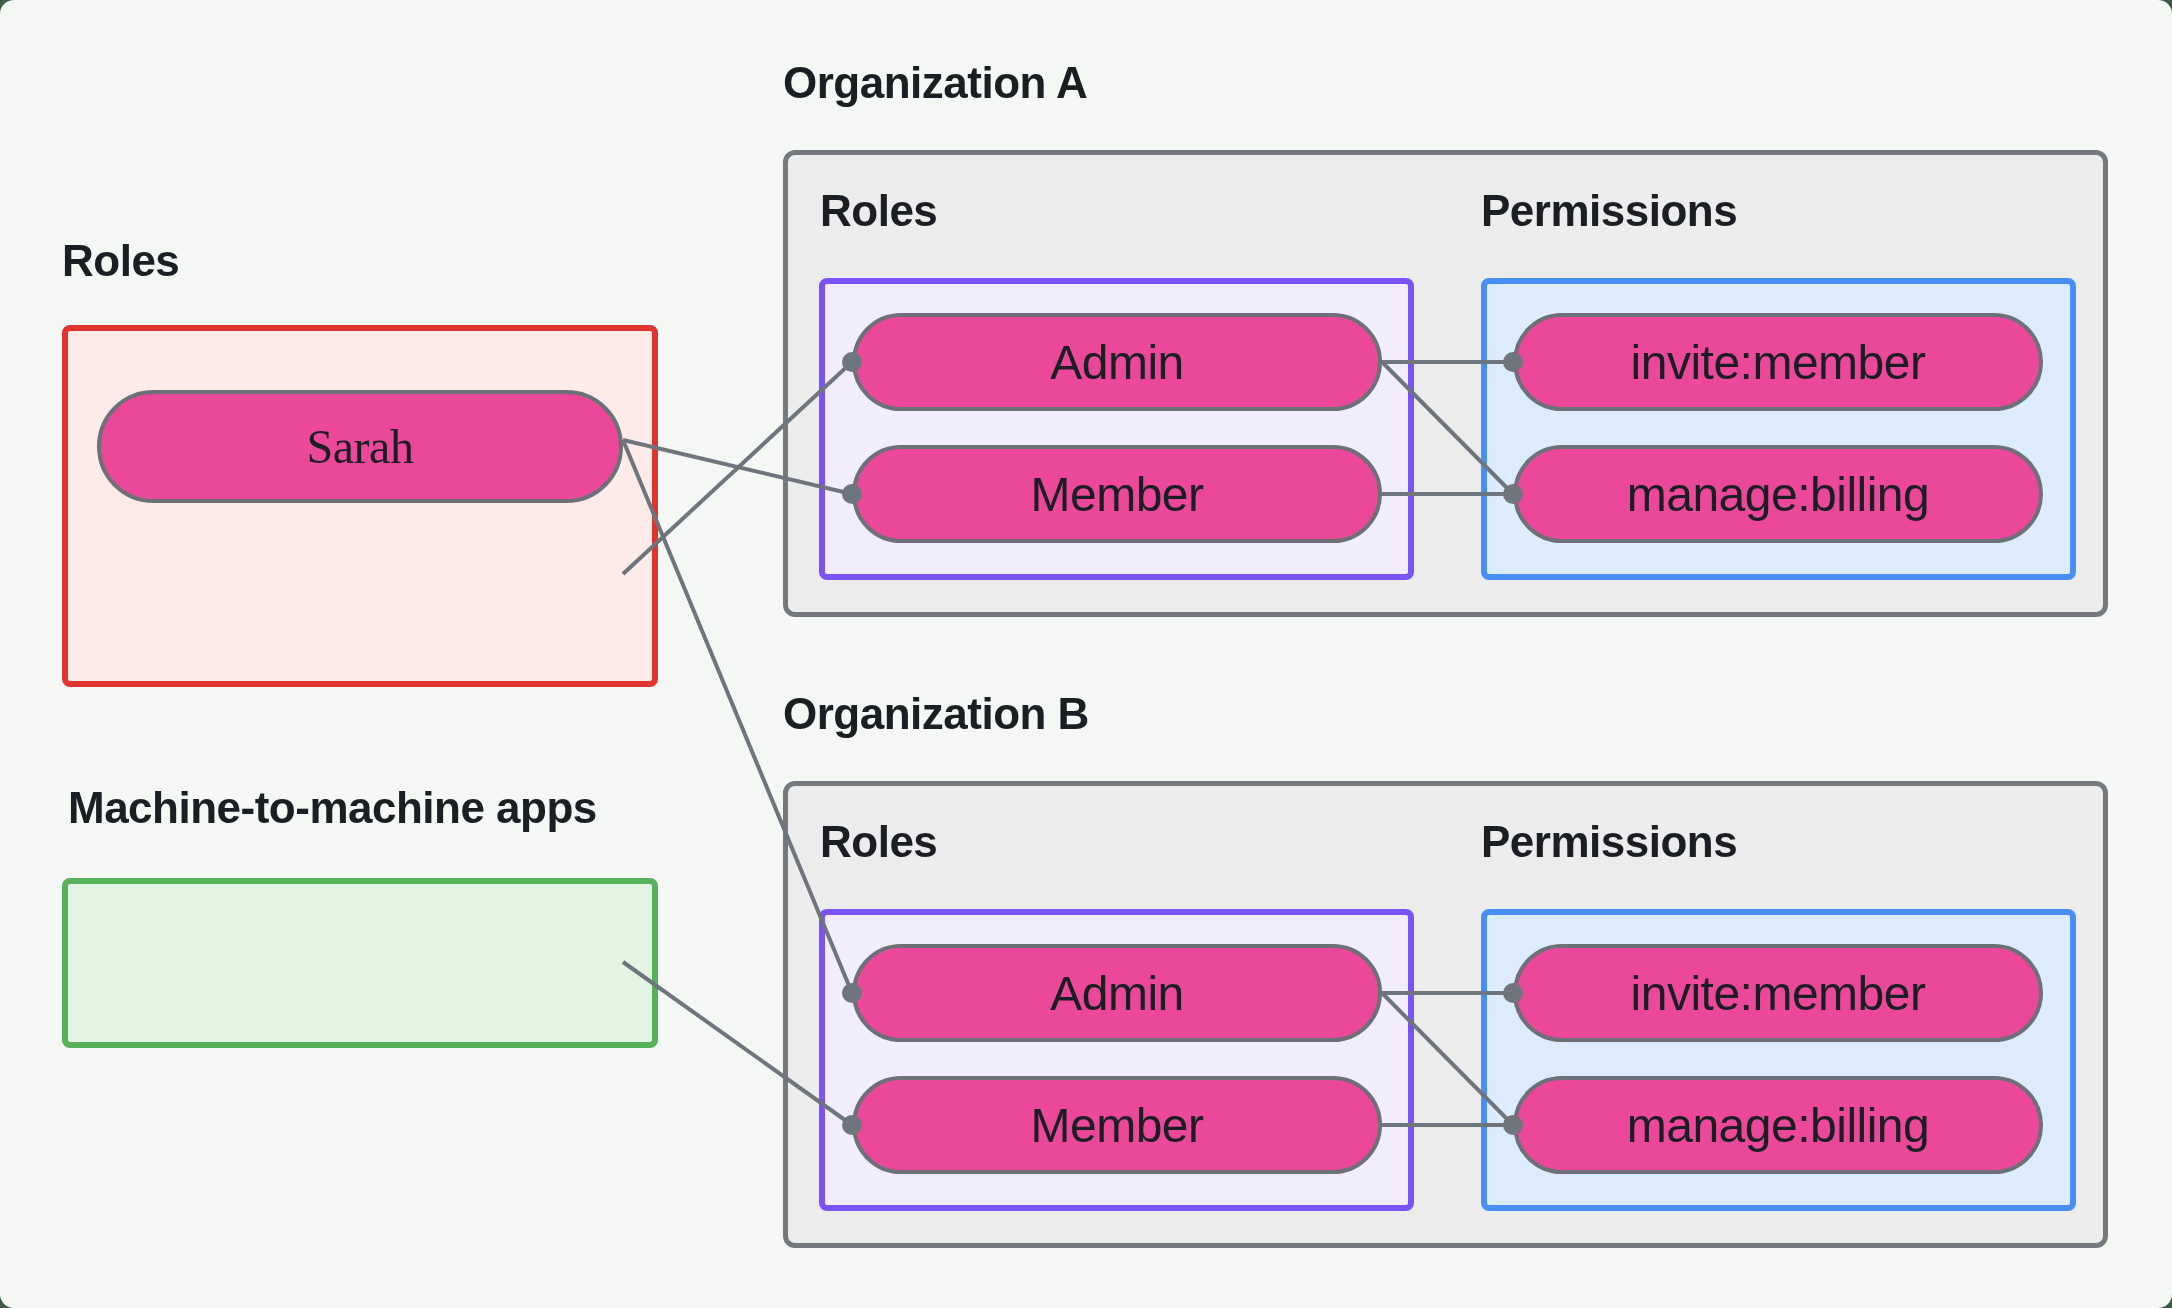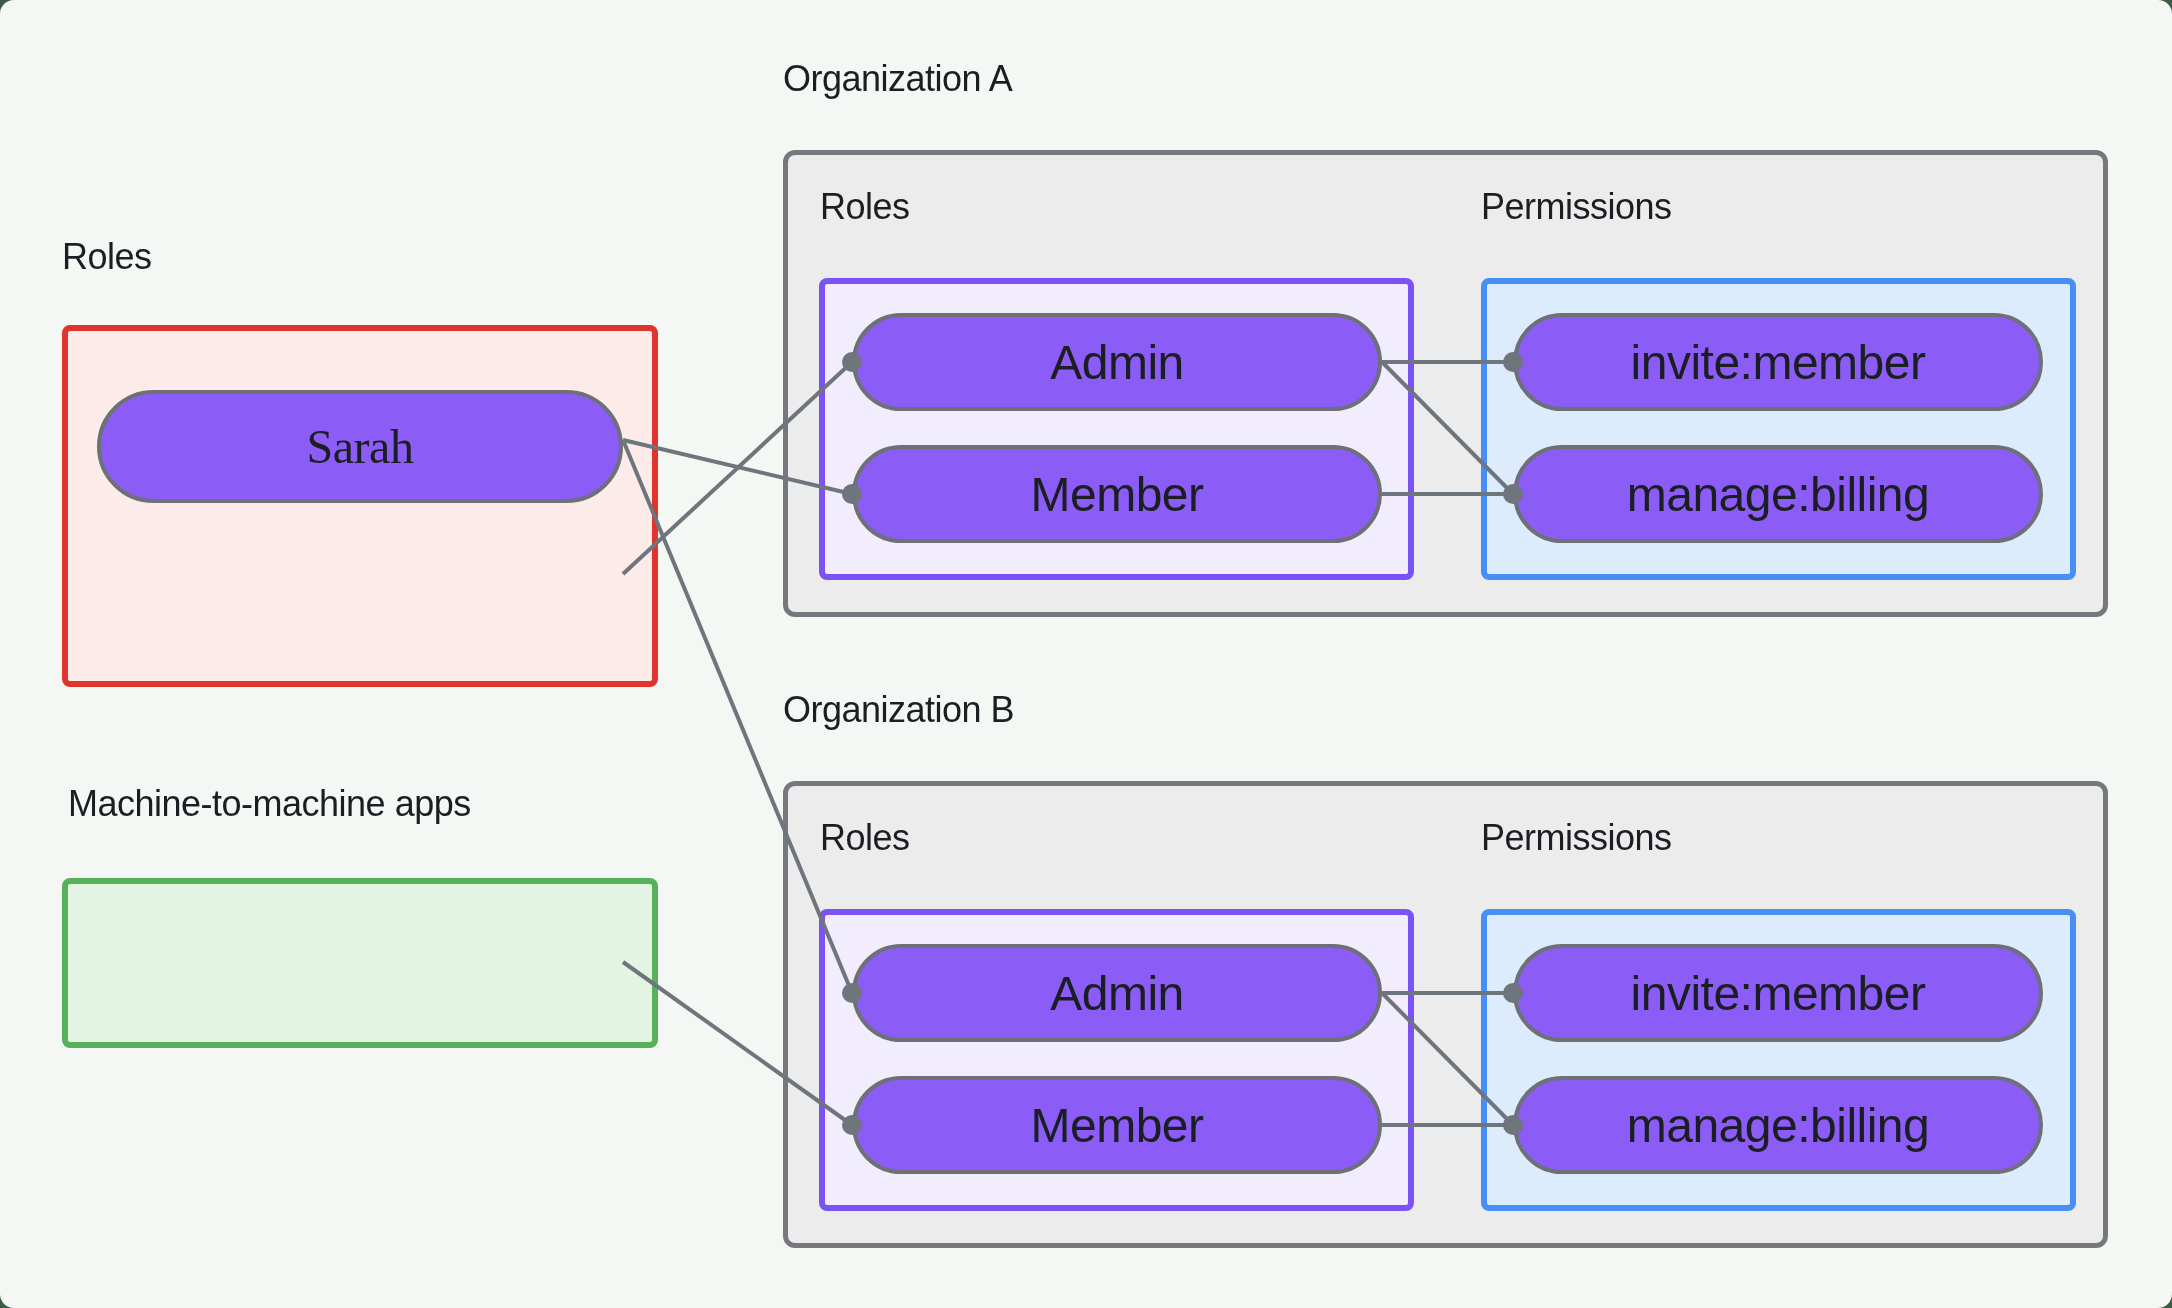--- a/index.html
+++ b/index.html
@@ -7,37 +7,37 @@
     position: relative;
     width: 2172px; height: 1308px;
     background: #f5f7f5;
     border-radius: 14px;
     overflow: hidden;
     font-family: "Liberation Sans", "DejaVu Sans", sans-serif;
     color: #1b1e22;
   }
   .section-label {
     position: absolute;
-    font-size: 36px;
-    font-weight: 400;
+    font-size: 44px;
+    font-weight: 700;
     letter-spacing: -0.5px;
     line-height: 1.05;
     white-space: nowrap;
     color: #1b1e22;
   }
   .frame { position: absolute; box-sizing: border-box; }
   .org-frame   { background: #ececec; border: 5px solid #75797e; border-radius: 12px; }
   .users-frame { background: #fcebe9; border: 6px solid #e0342f; border-radius: 8px; }
   .m2m-frame   { background: #e4f4e3; border: 6px solid #57b05a; border-radius: 8px; }
   .roles-frame { background: #f2edfd; border: 6px solid #7b53f5; border-radius: 8px; }
   .perms-frame { background: #ddecfc; border: 6px solid #478ef5; border-radius: 8px; }
   .pill {
     position: absolute;
     box-sizing: border-box;
-    background: #8b5cf6;
+    background: #ec4899;
     border: 4px solid #6d7177;
     border-radius: 60px;
     display: flex; align-items: center; justify-content: center;
     font-size: 48px;
     letter-spacing: -0.5px;
     color: #1b1e22;
     white-space: nowrap;
   }
   .edges { position: absolute; left: 0; top: 0; pointer-events: none; }
 </style>

